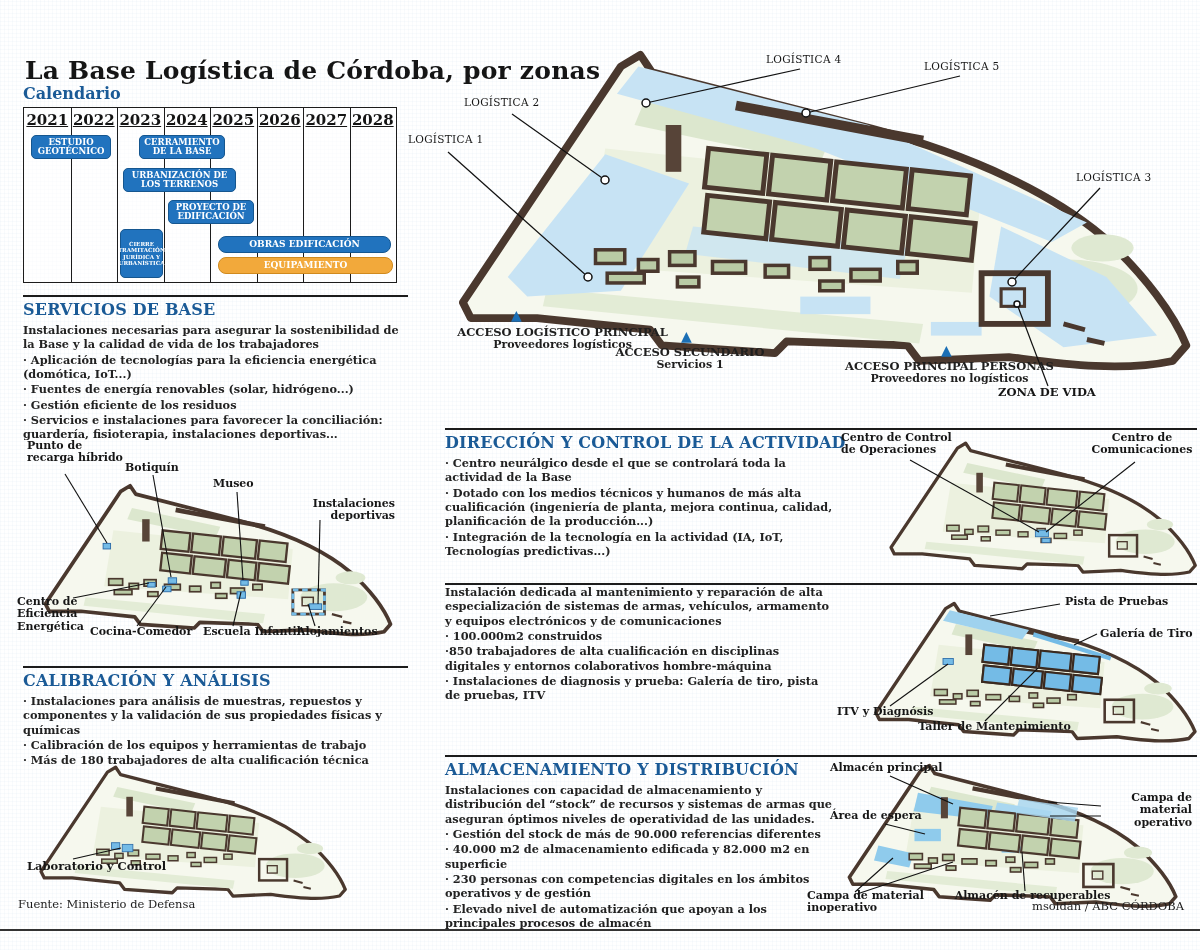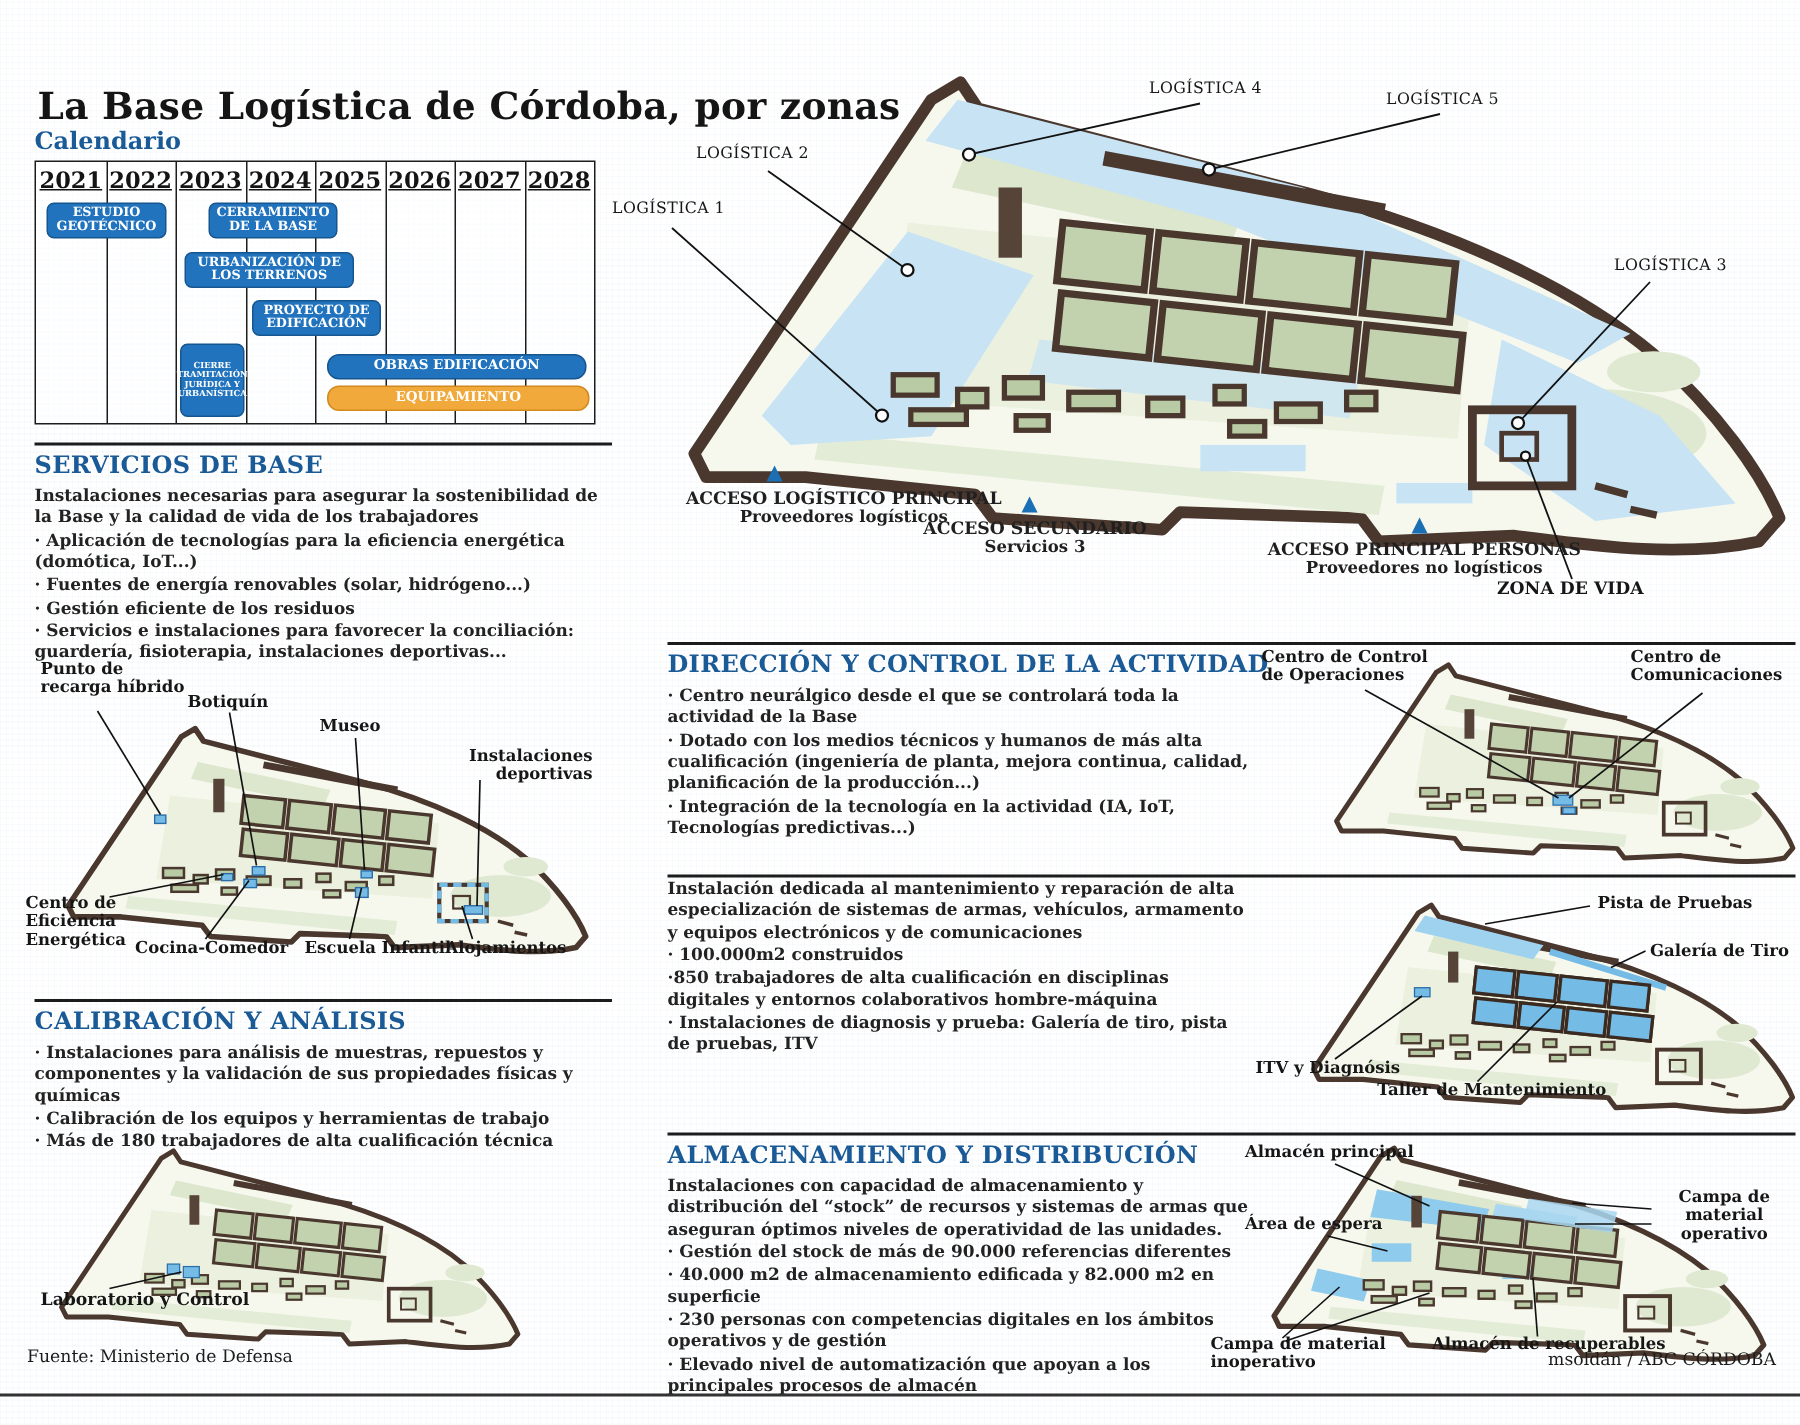--- a/index.html
+++ b/index.html
@@ -149,21 +149,21 @@
     <div class="mlabel light" style="left:524px;top:19px;width:95px">LOGÍSTICA 5</div>
     <div class="mlabel light" style="left:676px;top:130px;width:95px">LOGÍSTICA 3</div>
     <span class="tri" style="left:111px;top:266px">▲</span>
     <div class="acc" style="left:55px;top:284px;width:215px">
       <div class="t">ACCESO LOGÍSTICO PRINCIPAL</div>
       <div class="s">Proveedores logísticos</div>
     </div>
     <span class="tri" style="left:281px;top:287px">▲</span>
     <div class="acc" style="left:205px;top:304px;width:170px">
       <div class="t">ACCESO SECUNDARIO</div>
-      <div class="s">Servicios 3</div>
+      <div class="s">Servicios 1</div>
     </div>
     <span class="tri" style="left:541px;top:301px">▲</span>
     <div class="acc" style="left:442px;top:318px;width:215px">
       <div class="t">ACCESO PRINCIPAL PERSONAS</div>
       <div class="s">Proveedores no logísticos</div>
     </div>
     <div class="mlabel" style="left:598px;top:344px;width:120px;font-size:11.5px">ZONA DE VIDA</div>
   </div>
 
   <div class="abs" style="left:23px;top:295px;width:385px">
@@ -261,21 +261,21 @@
           <rect x="198" y="110" width="16" height="8"></rect>
           <rect x="206" y="120" width="10" height="5"></rect>
         </g>
       </g>
       <g stroke="#111" stroke-width="1.1">
         <line x1="75" y1="32" x2="204" y2="104"></line>
         <line x1="300" y1="34" x2="211" y2="104"></line>
       </g>
     </svg>
     <div class="mlabel" style="left:6px;top:4px;width:125px">Centro de Control de Operaciones</div>
-    <div class="mlabel" style="left:252px;top:4px;width:110px;text-align:left">Centro de Comunicaciones</div>
+    <div class="mlabel" style="left:252px;top:4px;width:110px;text-align:center">Centro de Comunicaciones</div>
   </div>
 
   <div class="abs" style="left:445px;top:583px;width:752px">
     <div class="rule"></div>
     <div class="body" style="width:390px">
       <p>Instalación dedicada al mantenimiento y reparación de alta especialización de sistemas de armas, vehículos, armamento y equipos electrónicos y de comunicaciones</p>
       <p>· 100.000m2 construidos</p>
       <p>·850 trabajadores de alta cualificación en disciplinas digitales y entornos colaborativos hombre-máquina</p>
       <p>· Instalaciones de diagnosis y prueba: Galería de tiro, pista de pruebas, ITV</p>
     </div>
@@ -346,21 +346,21 @@
         <line x1="90" y1="66" x2="130" y2="76"></line>
         <line x1="306" y1="48" x2="253" y2="44"></line>
         <line x1="306" y1="58" x2="255" y2="58"></line>
         <line x1="60" y1="134" x2="98" y2="100"></line>
         <line x1="62" y1="136" x2="158" y2="104"></line>
         <line x1="230" y1="133" x2="227" y2="94"></line>
       </g>
     </svg>
     <div class="mlabel" style="left:35px;top:4px;width:115px">Almacén principal</div>
     <div class="mlabel" style="left:35px;top:52px;width:95px">Área de espera</div>
-    <div class="mlabel" style="left:312px;top:34px;width:85px;text-align:center">Campa de material operativo</div>
+    <div class="mlabel" style="left:312px;top:34px;width:85px;text-align:right">Campa de material operativo</div>
     <div class="mlabel" style="left:12px;top:132px;width:150px">Campa de material inoperativo</div>
     <div class="mlabel" style="left:150px;top:132px;width:175px;text-align:center">Almacén de recuperables</div>
   </div>
 
   <div class="abs footer" style="left:18px;top:897px">Fuente:  Ministerio de Defensa</div>
   <div class="abs footer" style="right:16px;top:899px;text-align:right">msoldán / ABC CÓRDOBA</div>
   <div class="abs bottom-rule"></div>
 
 </div>
 

